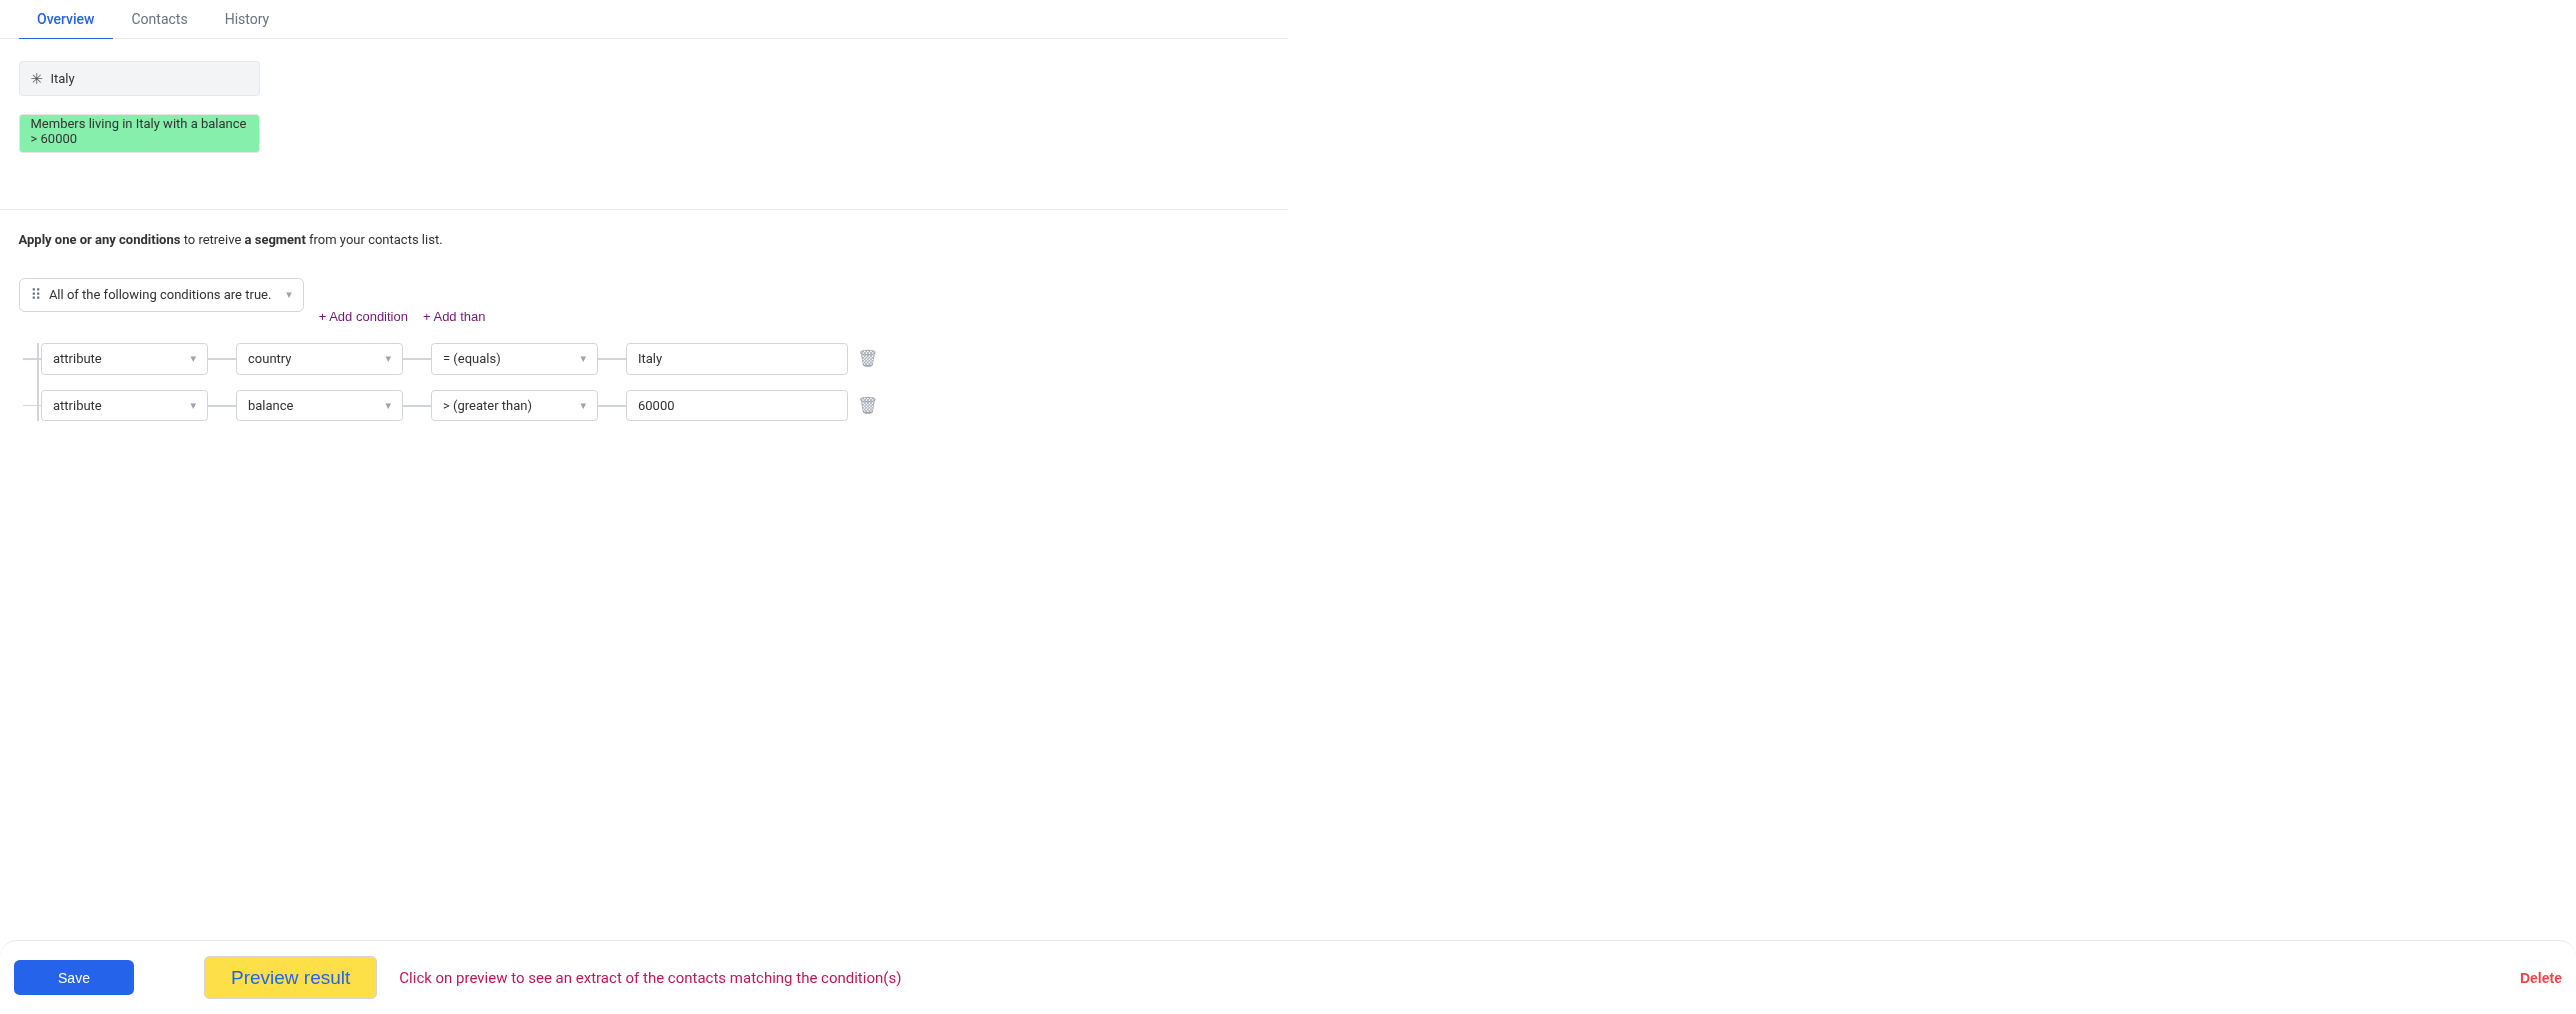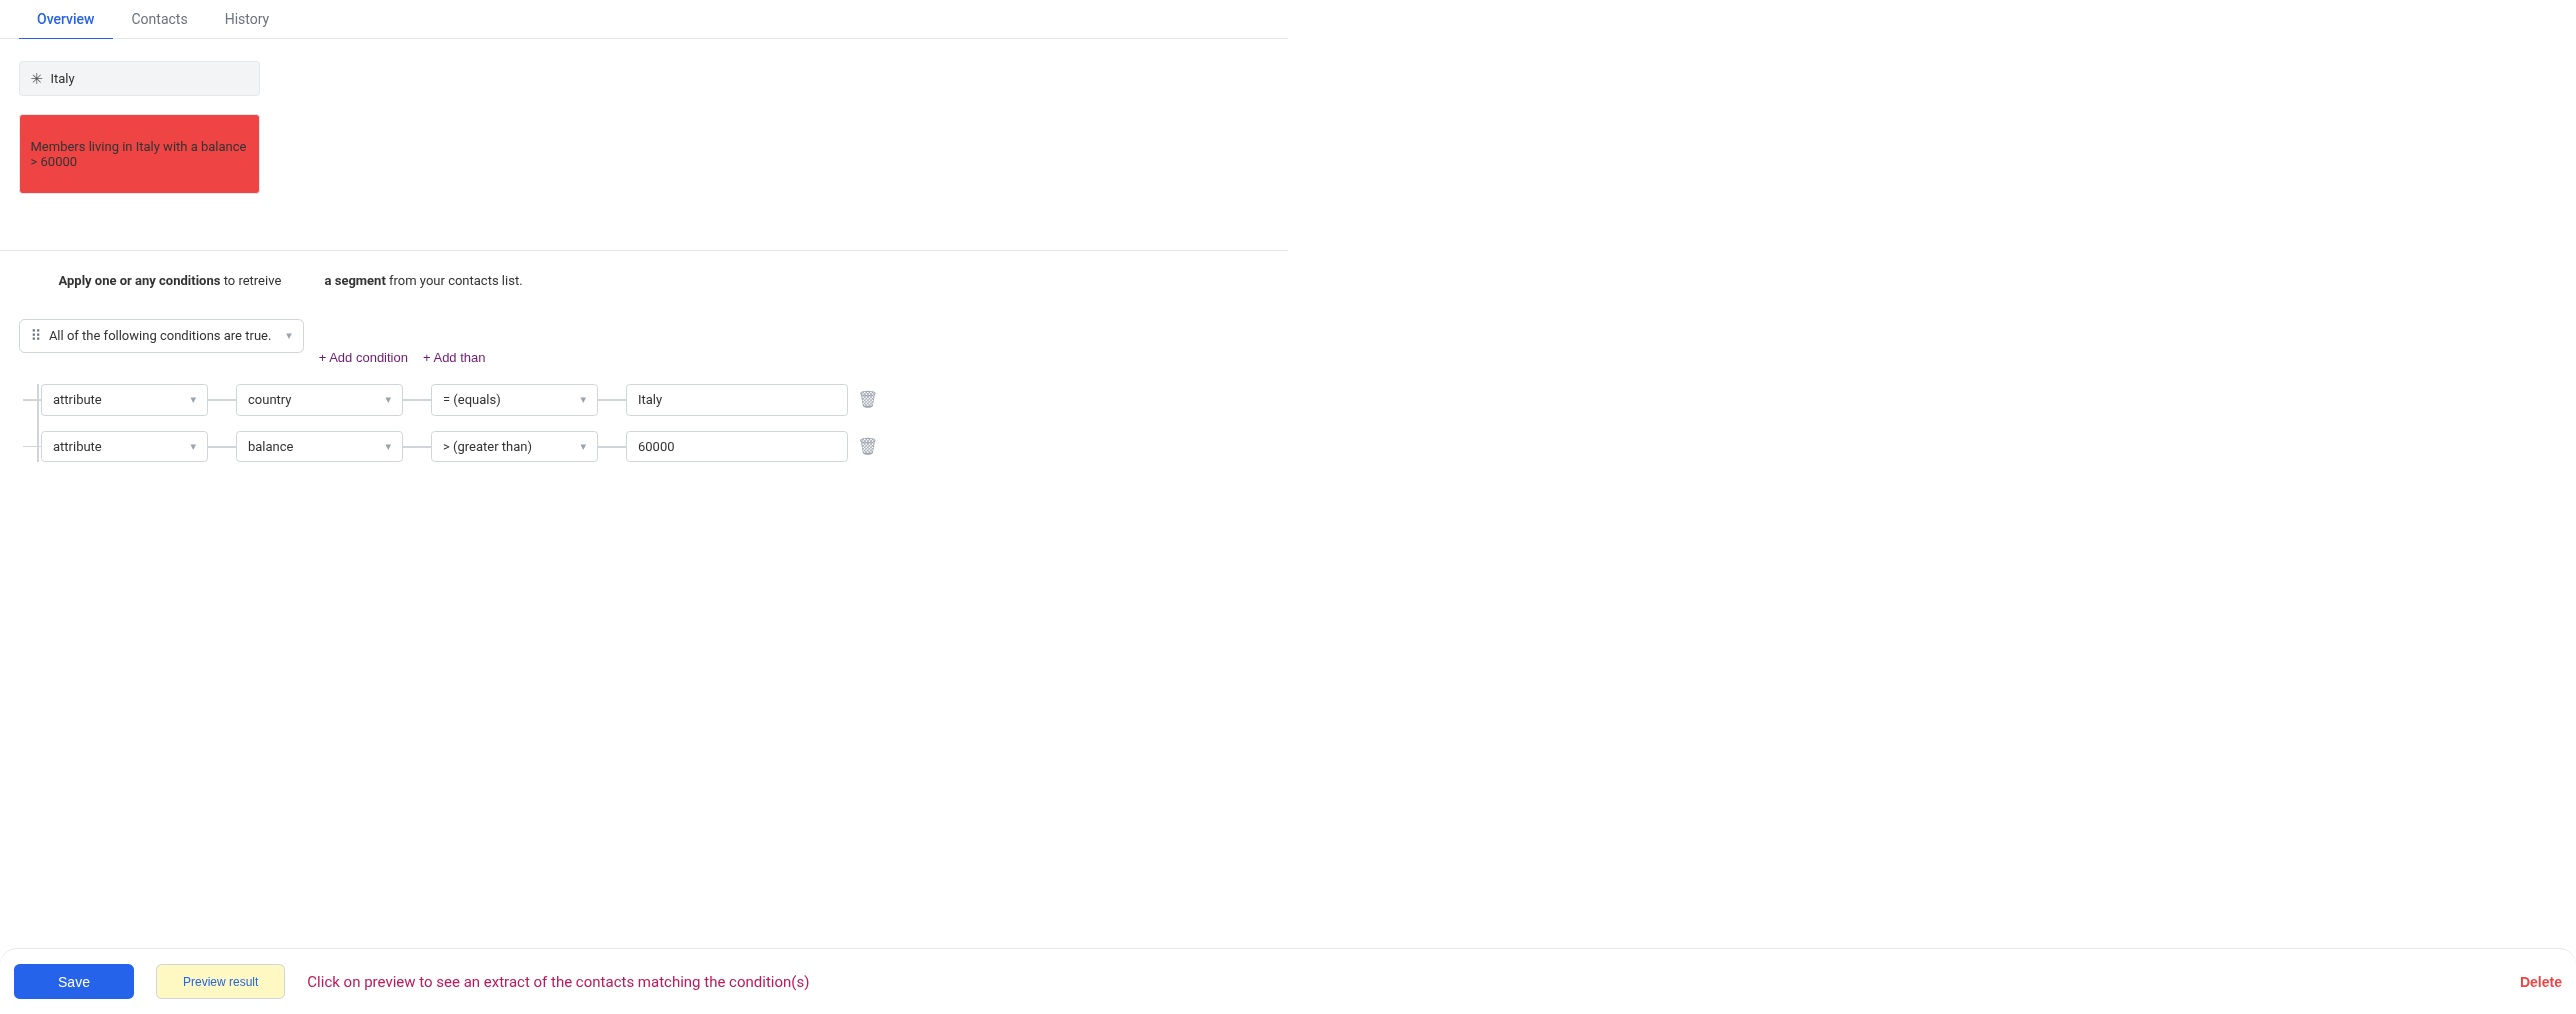--- a/index.html
+++ b/index.html
@@ -62,24 +62,24 @@
       width: 241px;
       color: #333;
       font-size: 13px;
     }
     .field-input .icon {
       margin-right: 7.4px;
       font-size: 15px;
       color: #555;
     }
     .field-textarea {
-      background: #ef4444;
+      background: #86efac;
       border: 0.9px solid #e5e7eb;
       border-radius: 3.7px;
-      padding: 24px 11px;
+      padding: 1px 11px;
       width: 241px;
       color: #333;
       font-size: 13px;
       min-height: 39px;
     }
 
     
     .section-divider {
       border: none;
       border-top: 0.9px solid #e5e7eb;
@@ -88,21 +88,21 @@
 
     
     .condition-section {
       padding: 0 18.5px;
     }
     .condition-intro {
       font-size: 13px;
       color: #333;
       margin-bottom: 18.5px;
     }
-    .condition-intro b { font-weight: 700; margin-left: 40px; }
+    .condition-intro b { font-weight: 700; }
 
     
     .condition-controls {
       display: flex;
       align-items: center;
       gap: 15px;
       margin-bottom: 18.5px;
     }
     .all-conditions-select {
       display: flex;
@@ -221,27 +221,28 @@
       color: #fff;
       border: none;
       border-radius: 5.6px;
       padding: 9.3px 37px;
       font-size: 14px;
       font-weight: 500;
       cursor: pointer;
       min-width: 120px;
     }
     .preview-btn {
-      background: #fef9c3;
+      background: #fde047;
       color: #2563eb;
       border: 0.9px solid #d1d5db;
       border-radius: 5.6px;
       padding: 9.3px 26px;
-      font-size: 12px;
-      cursor: pointer;
+      font-size: 19px;
+      cursor: pointer;
+      margin-left: 48px;
     }
     .helper-text {
       font-size: 15px;
       color: #be185d;
     }
     .delete-link {
       margin-left: auto;
       color: #ef4444;
       font-size: 14px;
       cursor: pointer;

